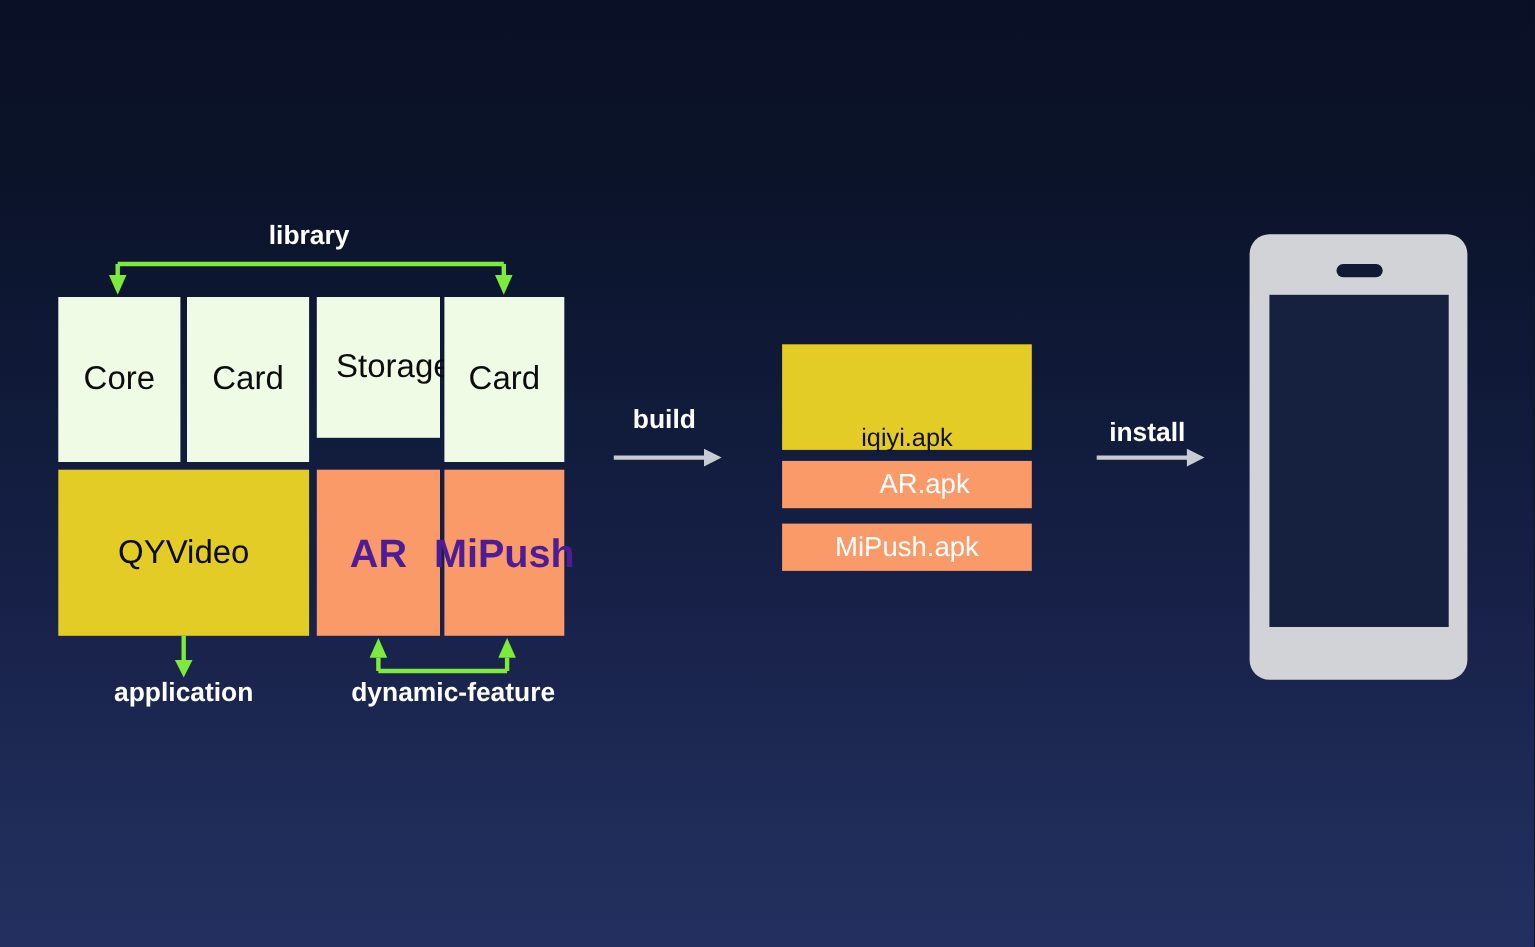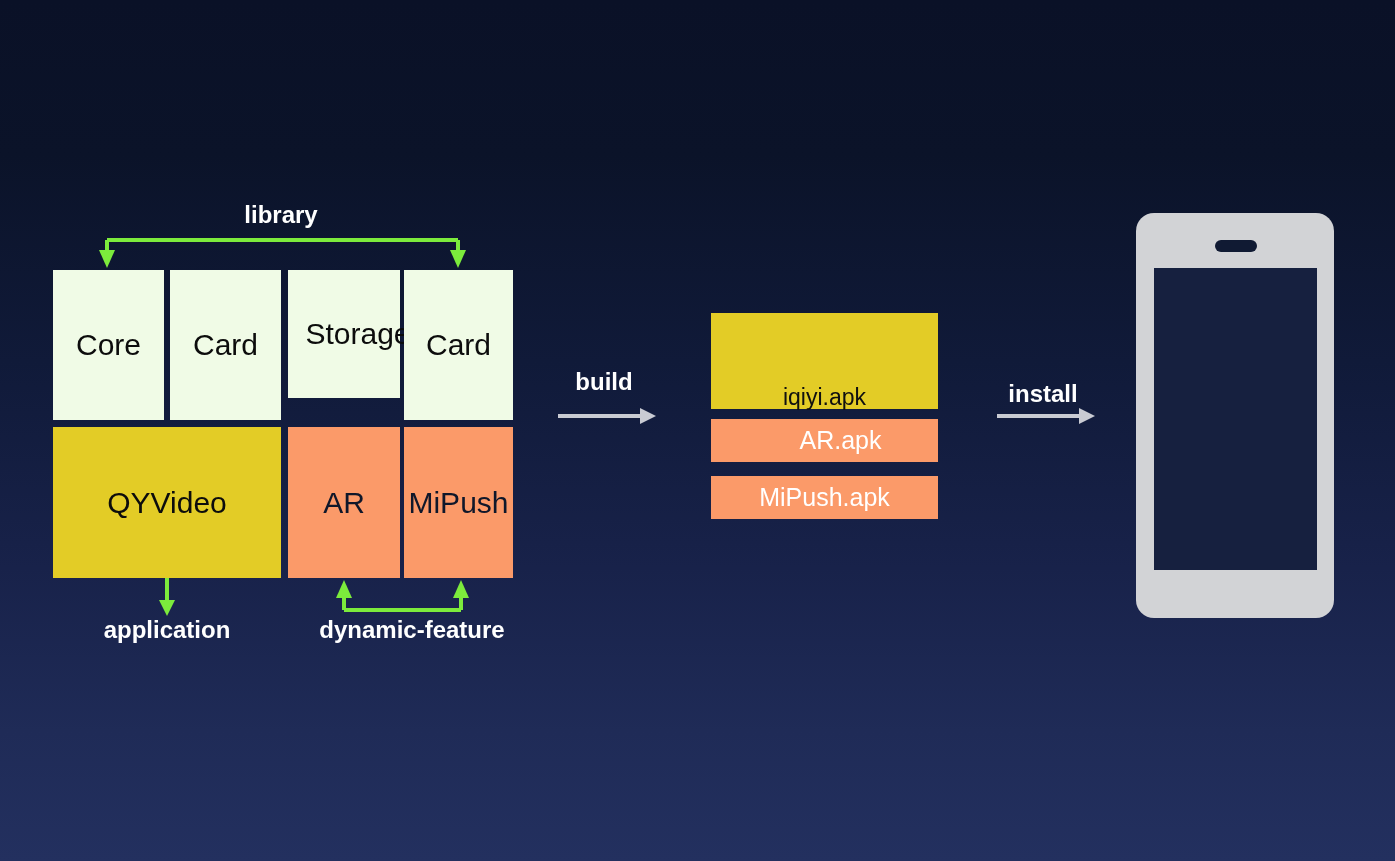--- a/index.html
+++ b/index.html
@@ -39,22 +39,23 @@
     color: #0c0c0c;
     font-size: 30px;
   }
   .app-box {
     background: #e3cc26;
     color: #0c0c0c;
     font-size: 30px;
   }
   .feat-box {
     background: #fb9a69;
-    color: #0f172a;
-    font-size: 30px;
+    color: #4c1d95;
+    font-size: 36px;
+    font-weight: bold;
   }
 
   .apk-yellow {
     background: #e3cc26;
     color: #101010;
     font-size: 23px;
     align-items: flex-end;
   }
   .apk-orange {
     background: #fb9a69;

